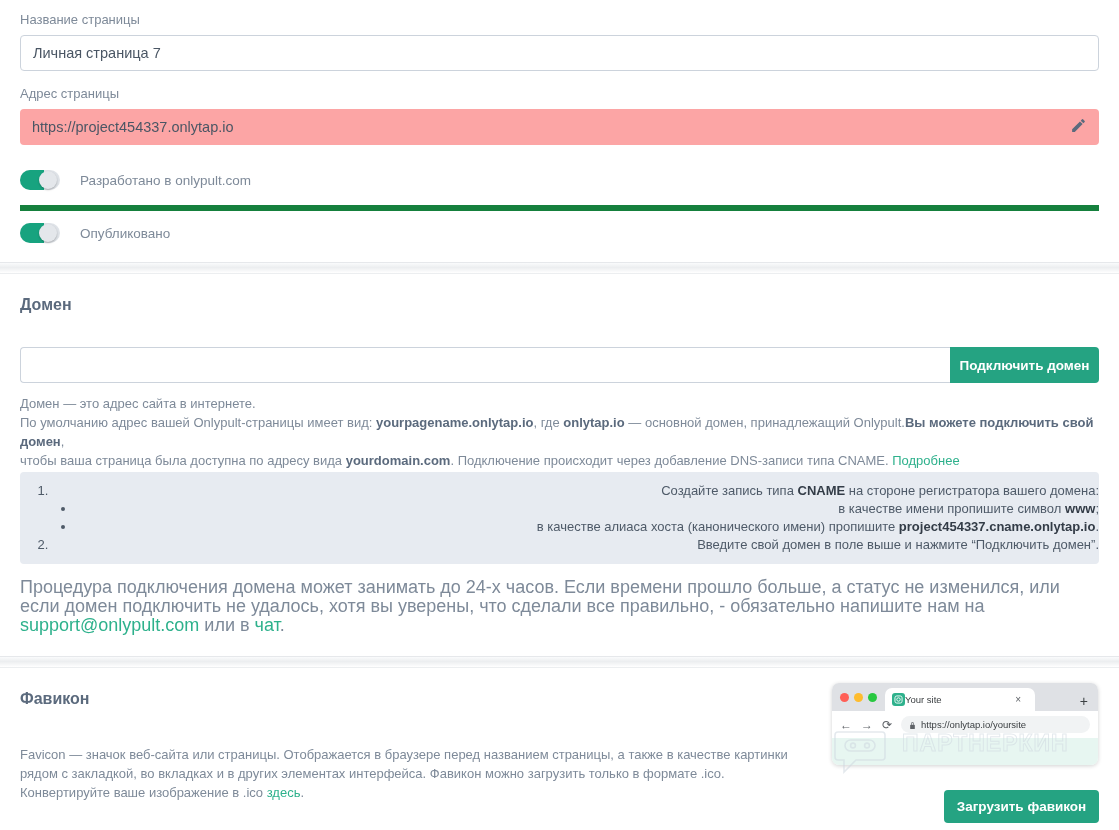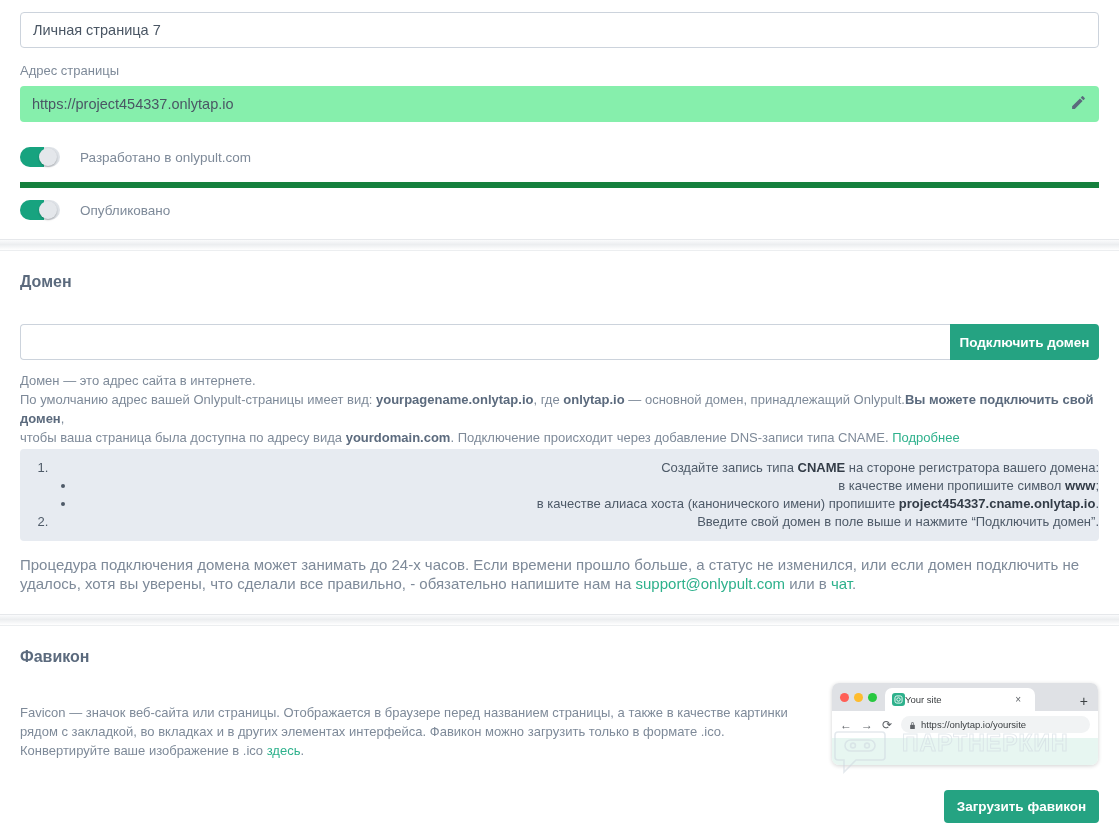--- a/index.html
+++ b/index.html
@@ -37,21 +37,21 @@
     font-size: 14.5px;
     color: #4a5664;
     padding: 0 12px;
     outline: none;
   }
 
   .readonly-wrap {
     position: relative;
     width: 100%;
     height: 36px;
-    background: #86efac;
+    background: #fca5a5;
     border-radius: 4px;
     display: flex;
     align-items: center;
   }
   .readonly-wrap .val {
     font-size: 14.5px;
     color: #4a5664;
     padding-left: 12px;
     flex: 1;
   }
@@ -153,21 +153,21 @@
   .hint-box ol > li { margin: 0 0 0 0; padding: 0 0 0 2px; }
   .hint-box ul {
     margin: 0;
     padding-left: 22px;
     list-style: disc;
   }
   .hint-box ul > li { margin: 0; }
   .hint-box b { color: #333c47; }
 
   .note {
-    font-size: 15px;
+    font-size: 18px;
     color: #7e8a99;
     line-height: 19px;
     margin: 0;
   }
 
   
   .browser-mock {
     position: absolute;
     left: 832px;
     top: 683px;
@@ -262,20 +262,21 @@
     border-radius: 4px;
   }
 </style>
 </head>
 <body>
 
 <div class="page">
 
   <div class="section" style="padding-top:12px;">
 
+    <div class="field-label">Название страницы</div>
     <input class="text-input" type="text" value="Личная страница 7" style="">
 
     <div class="field-label" style="margin-top:15px;">Адрес страницы</div>
     <div class="readonly-wrap">
       <span class="val">https://project454337.onlytap.io</span>
       <button class="edit-btn">
         <span>
           <svg width="17" height="17" viewBox="0 0 24 24" fill="#5b6a7d" aria-hidden="true">
             <path d="M3 17.25V21h3.75L17.81 9.94l-3.75-3.75L3 17.25zM20.71 7.04a1 1 0 0 0 0-1.41l-2.34-2.34a1 1 0 0 0-1.41 0l-1.83 1.83 3.75 3.75 1.83-1.83z"></path>
           </svg>

